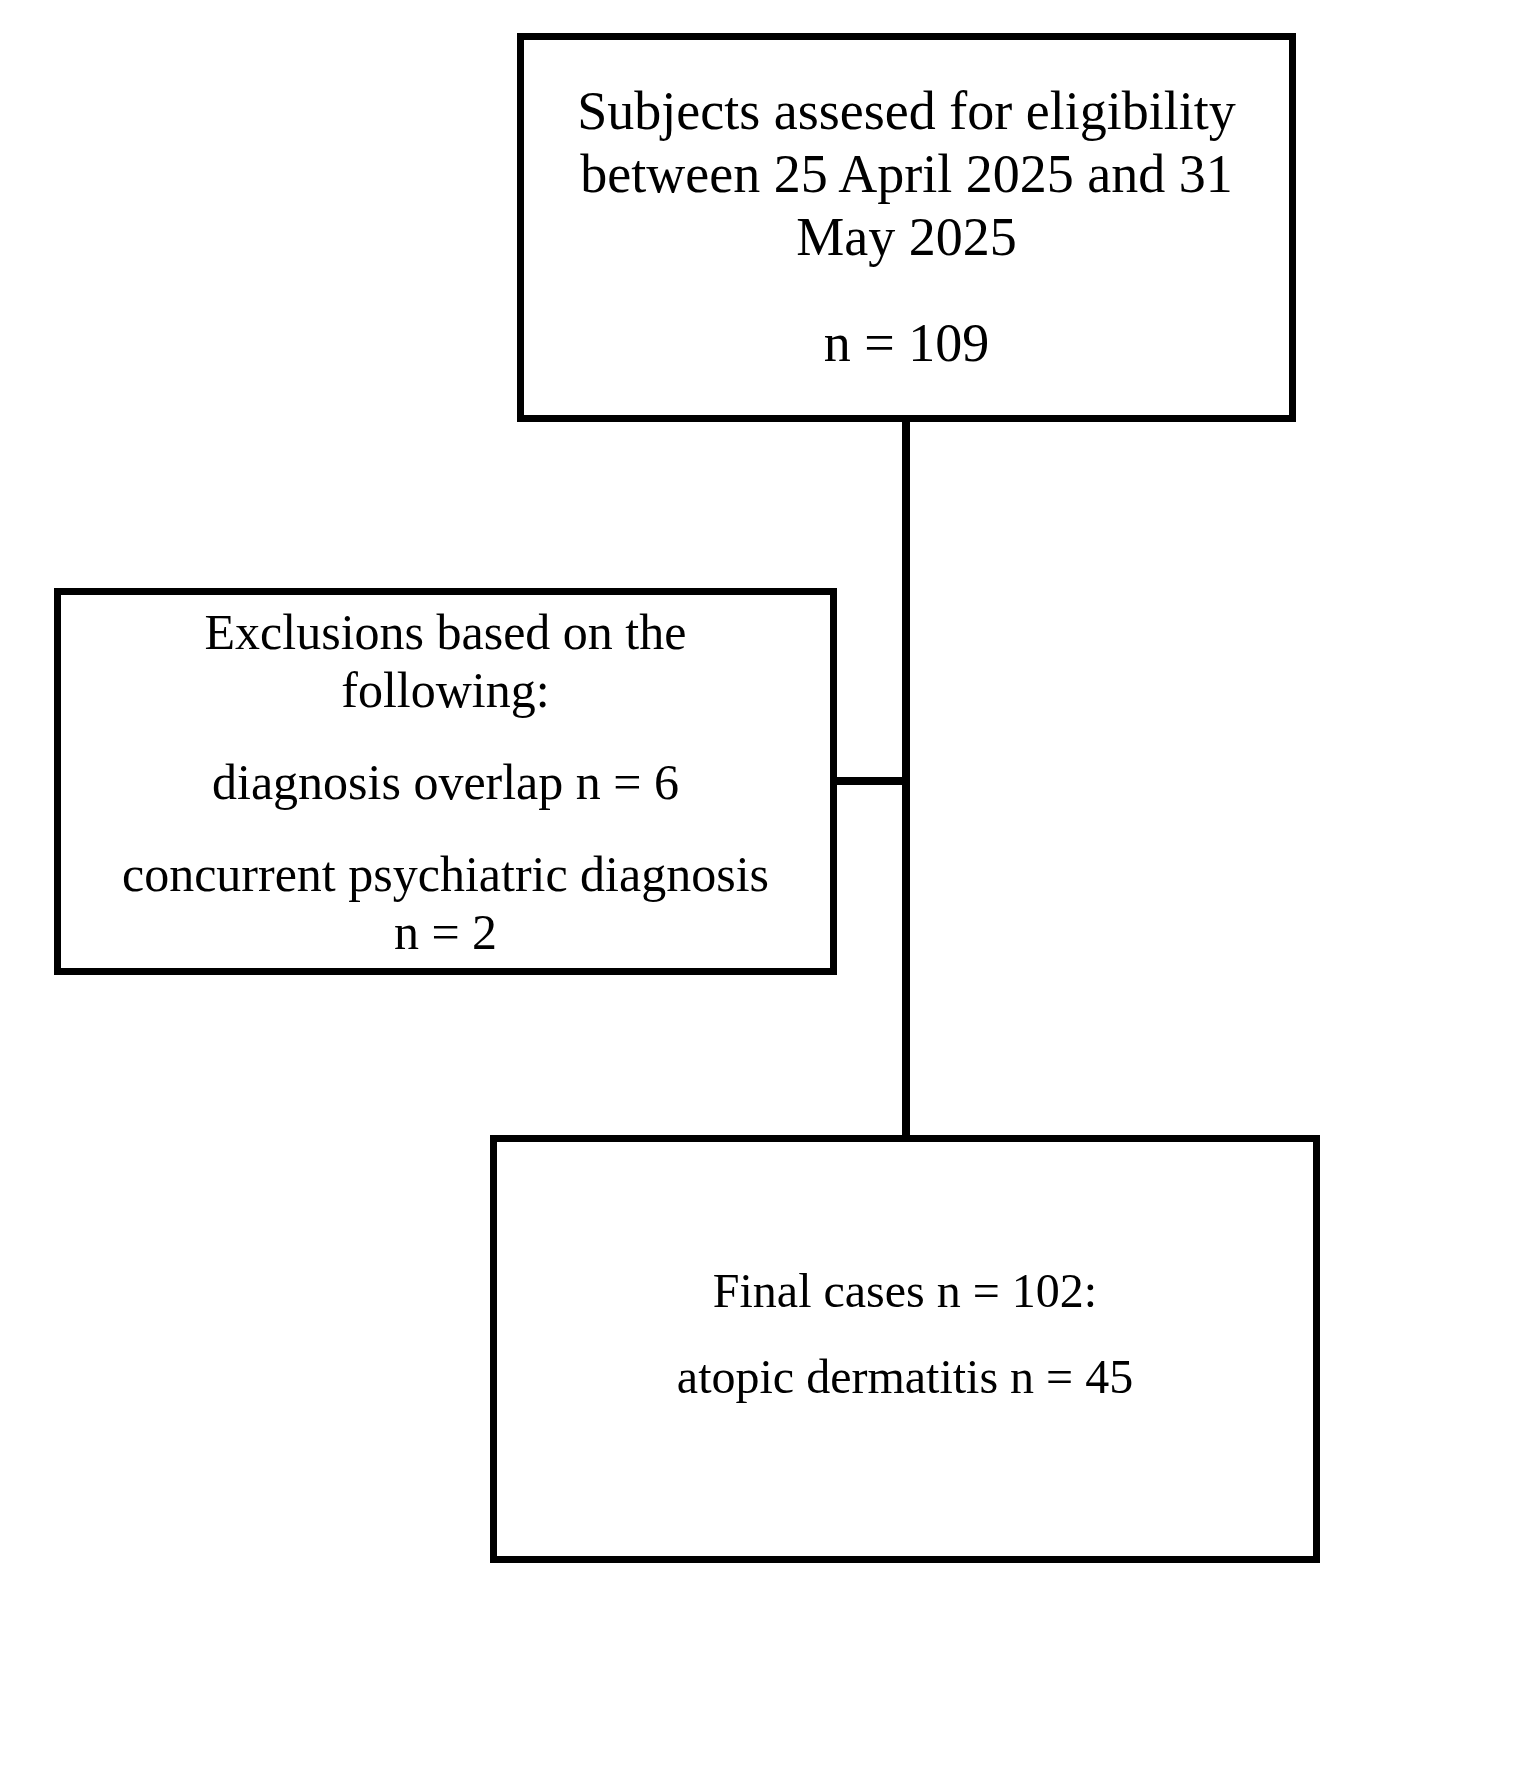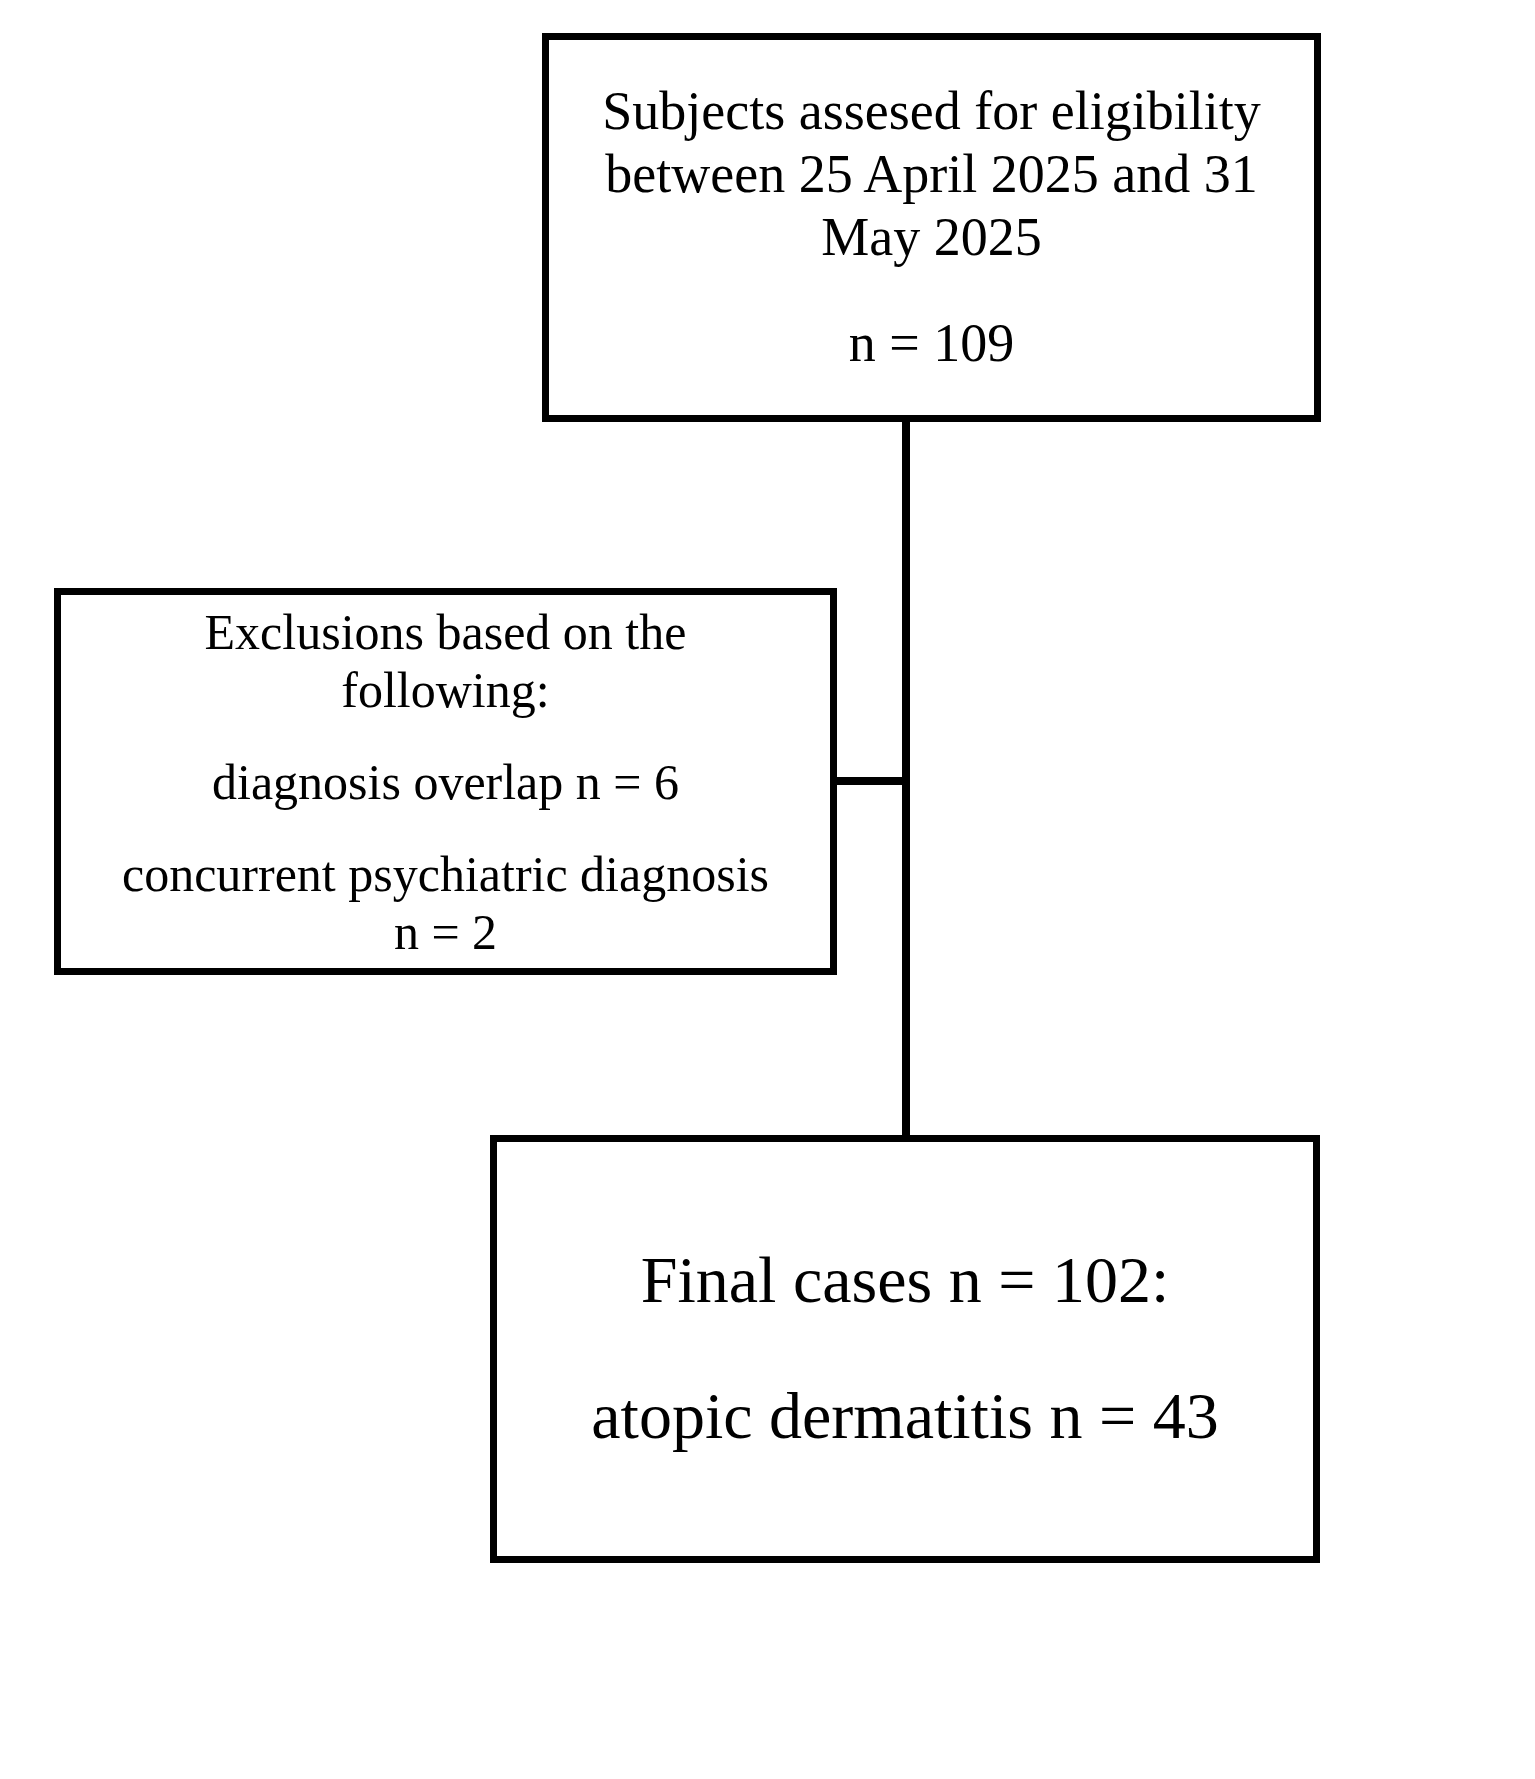--- a/index.html
+++ b/index.html
@@ -43,21 +43,20 @@
     white-space: pre-wrap;
   }
 
   
   #node-assessed {
     left: 517px;
     top: 33px;
     width: 779px;
     height: 389px;
     padding: 0 26px;
-    margin-left: 25px;
   }
   #node-assessed .node-line {
     font-size: 54px;
   }
   #node-assessed .gap-line {
     height: 44px;
   }
 
   
   #node-exclusions {
@@ -76,22 +75,21 @@
 
   
   #node-final {
     left: 490px;
     top: 1135px;
     width: 830px;
     height: 428px;
     padding: 0 20px;
   }
   #node-final .node-line {
-    font-size: 66px;
-    margin-top: 29px;
+    font-size: 48px;
   }
   #node-final .gap-line {
     height: 30px;
   }
 
   
   .connector {
     position: absolute;
     background: #000000;
     z-index: 1;
@@ -136,17 +134,17 @@
     <span class="gap-line"></span>
     <span class="node-line">diagnosis overlap n = 6</span>
     <span class="gap-line"></span>
     <span class="node-line">concurrent psychiatric diagnosis</span>
     <span class="node-line">n = 2</span>
   </div>
 
   <div class="node-box" id="node-final">
     <span class="node-line">Final cases n = 102:</span>
     <span class="gap-line"></span>
-    <span class="node-line">atopic dermatitis n = 43</span>
+    <span class="node-line">atopic dermatitis n = 45</span>
     <span class="gap-line"></span>
   </div>
 
 </div>
 
 </body></html>

